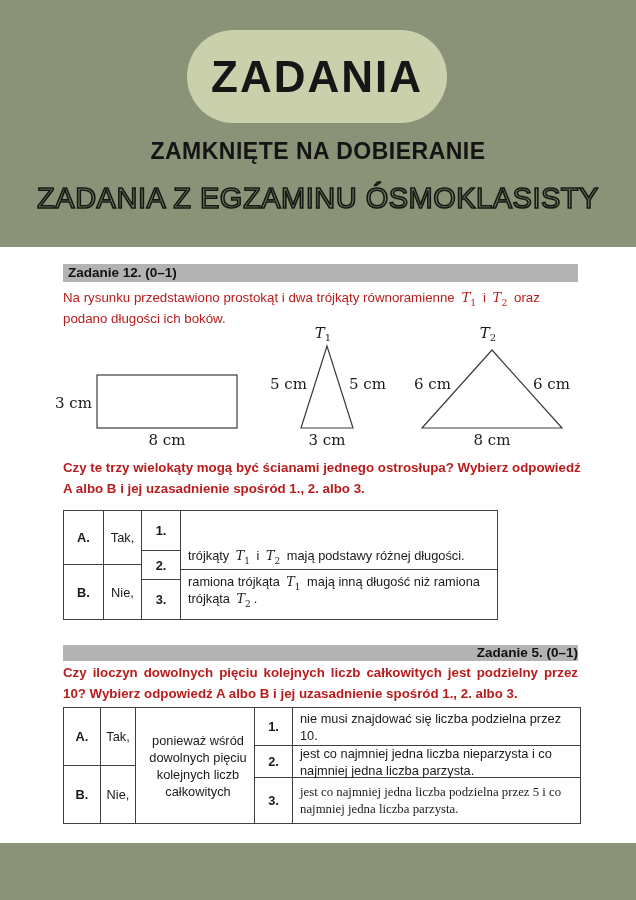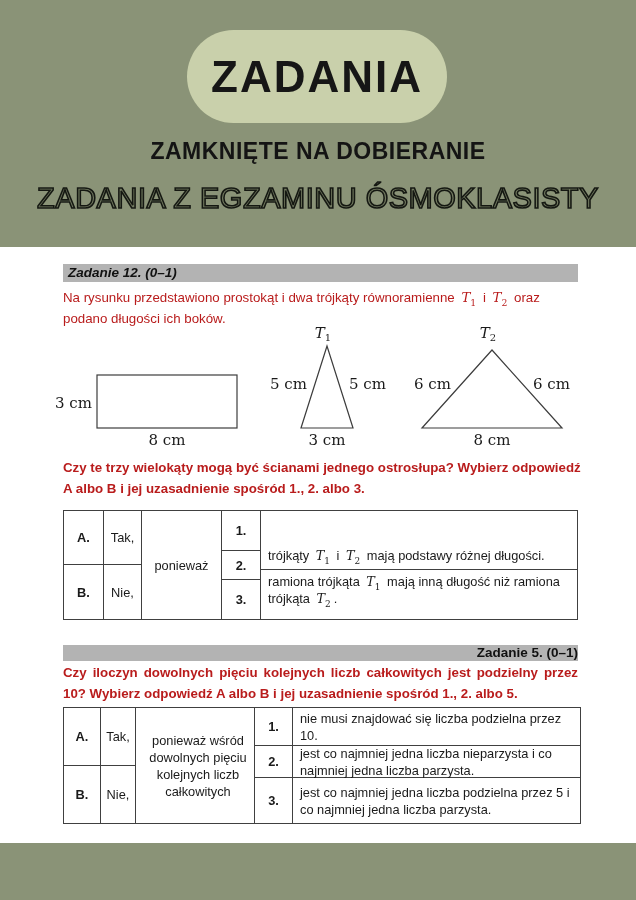--- a/index.html
+++ b/index.html
@@ -32,21 +32,21 @@
   
   .panel {
     position:absolute; left:0; top:247px; width:636px; height:596px;
     background:#ffffff;
   }
   .task-bar {
     position:absolute; left:63px; width:515px; height:18px;
     background:#b3b3b3; box-sizing:border-box; padding-left:5px;
     font-size:13.5px; font-weight:bold; line-height:18px; color:#111;
   }
-  .bar-12 { top:17px;font-style:italic; }
+  .bar-12 { top:17px; }
   .bar-5  { top:398px; height:16px; line-height:16px;text-align:right; }
   .body-text {
     position:absolute; left:63px; width:518px;
     font-size:13.3px; line-height:21px; color:#b91c1c;
   }
   .intro-12 { top:40px; }
   .q-12 { top:210px; font-weight:bold; }
   .q-5  { top:415px; width:515px; font-weight:bold; text-align:justify; }
   
   .mt { font-family:"DejaVu Serif", serif; font-style:italic; padding:0 3px; white-space:nowrap; }
@@ -114,40 +114,37 @@
 
     <div class="atable t1">
       <div class="tcol b-r" style="width:40px; height:108px;">
         <div class="tcell c-center cell-letter b-b" style="height:54px;">A.</div>
         <div class="tcell c-center cell-letter" style="height:54px;">B.</div>
       </div>
       <div class="tcol b-r" style="width:38px; height:108px;">
         <div class="tcell c-center b-b" style="height:54px;">Tak,</div>
         <div class="tcell c-center" style="height:54px;">Nie,</div>
       </div>
-      <div class="tcol b-r" style="width:80px; height:108px;">
-        <div class="tcell cell-conn" style="height:108px;">ponieważ</div>
-      </div>
       <div class="tcol b-r" style="width:39px; height:108px;">
         <div class="tcell c-center cell-number b-b" style="height:40px;">1.</div>
         <div class="tcell c-center cell-number b-b" style="height:29px;">2.</div>
         <div class="tcell c-center cell-number" style="height:39px;">3.</div>
       </div>
       <div class="tcol" style="width:316px; height:108px;">
         <div class="tcell cell-reason b-b" style="height:29px;margin-top:30px;">
             <span>trójkąty <span class="mt"><i>T</i><sub>1</sub></span> i <span class="mt"><i>T</i><sub>2</sub></span> mają podstawy różnej długości.</span>
           </div>
         <div class="tcell cell-reason" style="height:39px;">
             <span>ramiona trójkąta <span class="mt"><i>T</i><sub>1</sub></span> mają inną długość niż ramiona trójkąta <span class="mt"><i>T</i><sub>2</sub></span>.</span>
           </div>
       </div>
     </div>
 
     <div class="task-bar bar-5">Zadanie 5. (0–1)</div>
-    <div class="body-text q-5">Czy iloczyn dowolnych pięciu kolejnych liczb całkowitych jest podzielny przez 10? Wybierz odpowiedź A albo B i jej uzasadnienie spośród 1., 2. albo 5.</div>
+    <div class="body-text q-5">Czy iloczyn dowolnych pięciu kolejnych liczb całkowitych jest podzielny przez 10? Wybierz odpowiedź A albo B i jej uzasadnienie spośród 1., 2. albo 3.</div>
 
     <div class="atable t2">
       <div class="tcol b-r" style="width:37px; height:115px;">
         <div class="tcell c-center cell-letter b-b" style="height:58px;">A.</div>
         <div class="tcell c-center cell-letter" style="height:57px;">B.</div>
       </div>
       <div class="tcol b-r" style="width:35px; height:115px;">
         <div class="tcell c-center b-b" style="height:58px;">Tak,</div>
         <div class="tcell c-center" style="height:57px;">Nie,</div>
       </div>
@@ -155,18 +152,18 @@
         <div class="tcell cell-conn" style="height:115px;">ponieważ wśród dowolnych pięciu kolejnych liczb całkowitych</div>
       </div>
       <div class="tcol b-r" style="width:38px; height:115px;">
         <div class="tcell c-center cell-number b-b" style="height:38px;">1.</div>
         <div class="tcell c-center cell-number b-b" style="height:32px;">2.</div>
         <div class="tcell c-center cell-number" style="height:45px;">3.</div>
       </div>
       <div class="tcol" style="width:287px; height:115px;">
         <div class="tcell cell-reason b-b" style="height:38px;">nie musi znajdować się liczba podzielna przez 10.</div>
         <div class="tcell cell-reason b-b" style="height:32px;">jest co najmniej jedna liczba nieparzysta i co najmniej jedna liczba parzysta.</div>
-        <div class="tcell cell-reason" style="height:45px;">jest co najmniej jedna liczba podzielna przez 5 i co najmniej jedna liczba parzysta.</div>
+        <div class="tcell cell-reason" style="height:45px;font-family:Liberation Serif, serif;">jest co najmniej jedna liczba podzielna przez 5 i co najmniej jedna liczba parzysta.</div>
       </div>
     </div>
 
   </div>
 </div>
 
 </body></html>

